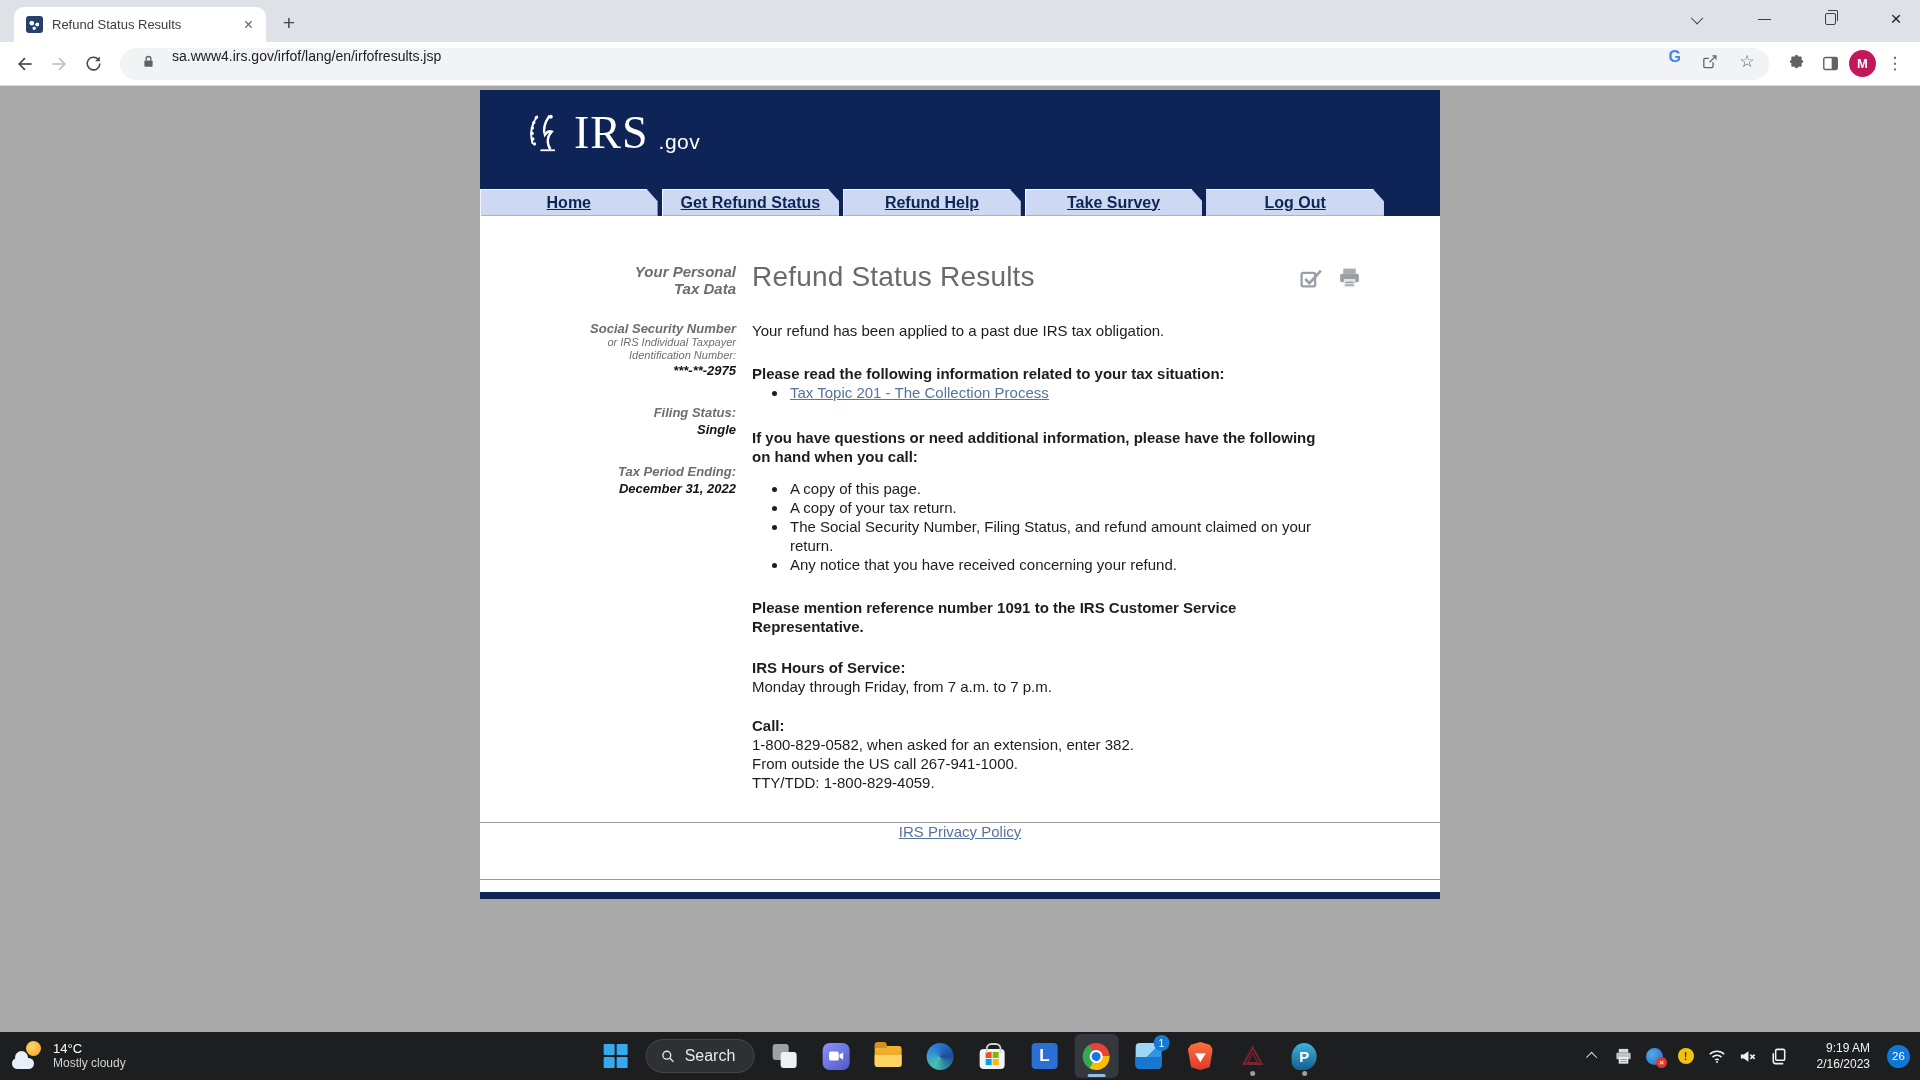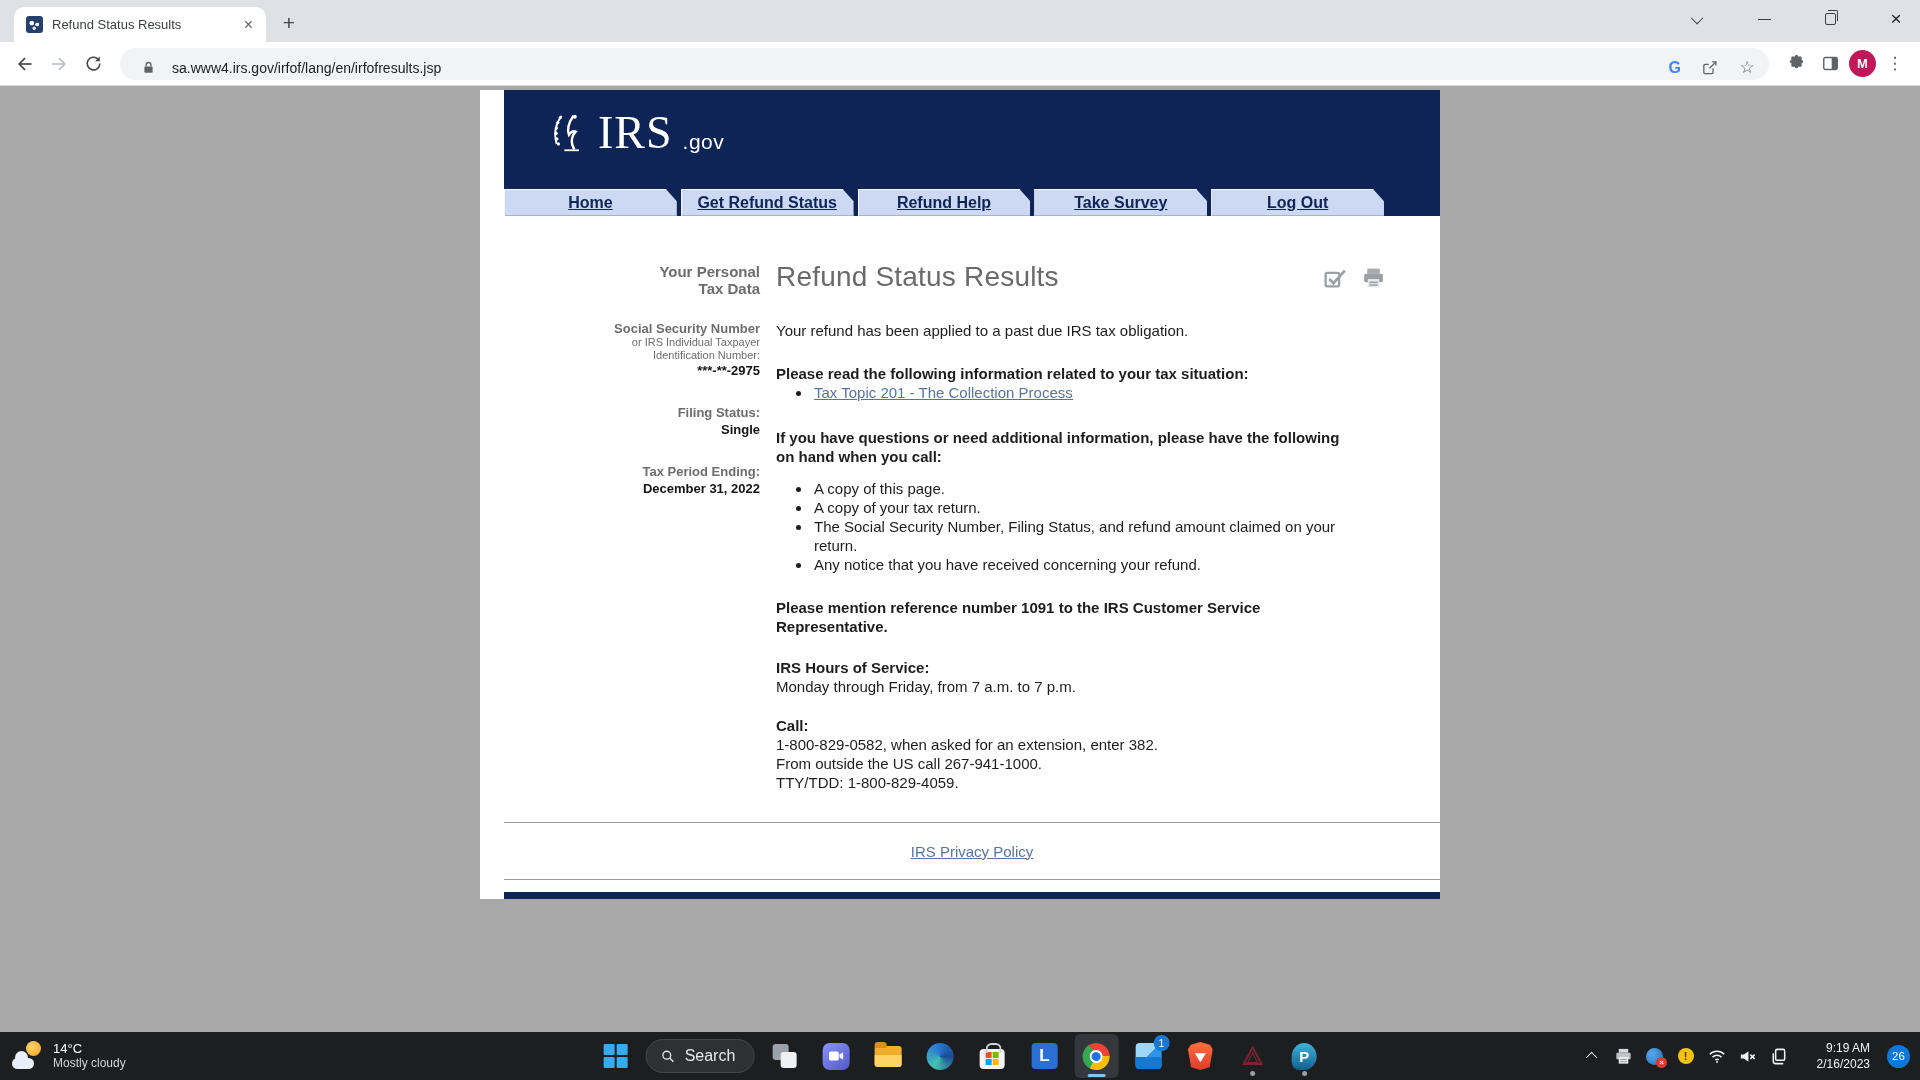--- a/index.html
+++ b/index.html
@@ -22,44 +22,44 @@
   .wc { display:flex; align-items:center; justify-content:center; width:20px; height:20px; color:#202124; }
   .wc-chevron { width:9px; height:9px; border-left:1.7px solid #3c4043; border-bottom:1.7px solid #3c4043; transform:rotate(-45deg) translateY(-2px); }
   .wc-min { width:13px; border-top:1.7px solid #3c4043; }
   .wc-max { width:11px; height:12px; border:1.6px solid #3c4043; border-radius:2px; position:relative; background:#dee1e6; }
   .wc-max::before { content:""; position:absolute; left:2px; top:-4px; width:9px; height:10px; border-top:1.6px solid #3c4043; border-right:1.6px solid #3c4043; border-radius:0 2px 0 0; }
   .wc-close { font-size:19px; }
 
   .toolbar { height:44px; background:#fff; border-bottom:1px solid #d6d9dc; display:flex; align-items:center; padding:0 10px; gap:4px; }
   .navbtn { width:30px; height:30px; display:flex; align-items:center; justify-content:center; color:#45484c; border-radius:50%; }
   .navbtn.disabled { color:#bcc0c4; }
-  .urlpill { flex:1; height:32px; background:#f1f3f4; border-radius:16px; display:flex; align-items:center; gap:10px; padding:8px 8px 0 14px; margin:0 8px; }
+  .urlpill { flex:1; height:32px; background:#f1f3f4; border-radius:16px; display:flex; align-items:flex-start; gap:10px; padding:0 8px 0 14px; margin:0 8px; }
   .url-text { font-size:14px; color:#202124; flex:1; }
   .g-letter { font-size:16px; font-weight:bold; color:#4285f4; padding:0 4px; }
   .pill-icon { width:28px; height:28px; display:flex; align-items:center; justify-content:center; color:#5f6368; }
   .star-glyph { font-size:17px; color:#5f6368; }
   .toolbtn { width:30px; height:30px; display:flex; align-items:center; justify-content:center; color:#5f6368; }
   .avatar { width:27px; height:27px; border-radius:50%; background:#c2185b; color:#fff; font-size:13px; font-weight:bold; display:flex; align-items:center; justify-content:center; }
   .kebab { font-size:17px; color:#5f6368; }
 
   
   .viewport { position:absolute; top:86px; left:0; width:1920px; height:946px; background:#a9a9a9; overflow:hidden; }
-  .page { width:960px; margin:4px auto 0; background:#fff;padding-left:24px; }
+  .page { width:960px; margin:4px auto 0; background:#fff; }
   .page-header { height:126px; background:#0e2356; display:flex; flex-direction:column; }
   .brand { display:flex; align-items:flex-start; gap:10px; padding:20px 0 0 44px; color:#fff; flex:1; }
   .brand-irs { font-family:"Liberation Serif", serif; font-size:46px; line-height:46px; letter-spacing:1px; }
   .brand-gov { font-size:21px; margin-top:20px; letter-spacing:.5px; }
   .nav { display:flex; gap:4px; height:27px; padding-right:56px; }
   .nav-tab { flex:1; background:#cdd9f2; display:flex; align-items:center; justify-content:center;
     clip-path: polygon(0 0, calc(100% - 11px) 0, 100% 45%, 100% 100%, 0 100%);
     box-shadow: inset 0 1px 0 #f2f6ff, inset 1px 0 0 #f2f6ff, inset 0 -1px 0 #9fb4da; }
   .nav-tab span { font-size:16px; font-weight:bold; color:#0e2356; text-decoration:underline; }
 
   .content { display:flex; padding:0 0 0 36px; }
-  .sidebar { width:220px; text-align:right; padding-top:47px; color:#6d6d6d; flex:0 0 auto; }
+  .sidebar { width:220px; text-align:right; padding-top:47px; color:#6d6d6d; flex:0 0 auto;font-style:italic; }
   .sb-title { font-size:15px; font-weight:bold; line-height:17px; width:112px; margin-left:auto; }
   .sb-group { margin-top:24px; }
   .sb-label { font-size:13px; font-weight:bold; line-height:15px; }
   .sb-sub { font-size:11px; line-height:12.5px; }
   .sb-value { font-size:13px; font-weight:bold; color:#141414; margin-top:2px; }
   .sb-group.tight { margin-top:27px; }
 
   .main { margin-left:16px; width:610px; padding-top:45px; position:relative; color:#1d1d1d; }
   .doc-icons { position:absolute; top:50px; right:0; display:flex; gap:13px; }
   .doc-icon { width:25px; height:25px; color:#9aa0a5; }
@@ -73,21 +73,21 @@
   .questions { margin-top:26px; font-weight:bold; }
   ul.checklist { margin-top:13px; padding-left:36px; }
   ul.checklist li { padding-left:2px; }
   .reference { margin-top:24px; font-weight:bold; }
   .hours-head { margin-top:22px; font-weight:bold; }
   .call-head { margin-top:20px; font-weight:bold; }
   .plain { margin-top:0; }
 
   .page-footer { margin-top:30px; }
   .frule { border:none; border-top:1px solid #9a9a9a; }
-  .flinkrow { height:56px; display:flex; align-items:center; justify-content:center; }
+  .flinkrow { height:56px; display:flex; align-items:flex-start; justify-content:center; }
   .fbar { height:7px; background:#0e2356; margin-top:12px; }
 
   
   .taskbar { position:absolute; bottom:0; left:0; width:1920px; height:48px; background:#1d1e20; }
   .tb-weather { position:absolute; left:12px; top:0; height:48px; display:flex; align-items:center; gap:9px; }
   .wx-icon { width:32px; height:30px; position:relative; }
   .wx-sun { position:absolute; right:3px; top:0; width:15px; height:15px; border-radius:50%; background:radial-gradient(circle at 40% 40%, #ffd66b, #f59e20); }
   .wx-cloud { position:absolute; left:0; bottom:2px; width:22px; height:11px; border-radius:7px; background:#e8eff8; }
   .wx-cloud::before { content:""; position:absolute; left:3px; top:-7px; width:13px; height:13px; border-radius:50%; background:#e8eff8; }
   .wx-text { line-height:15px; }

